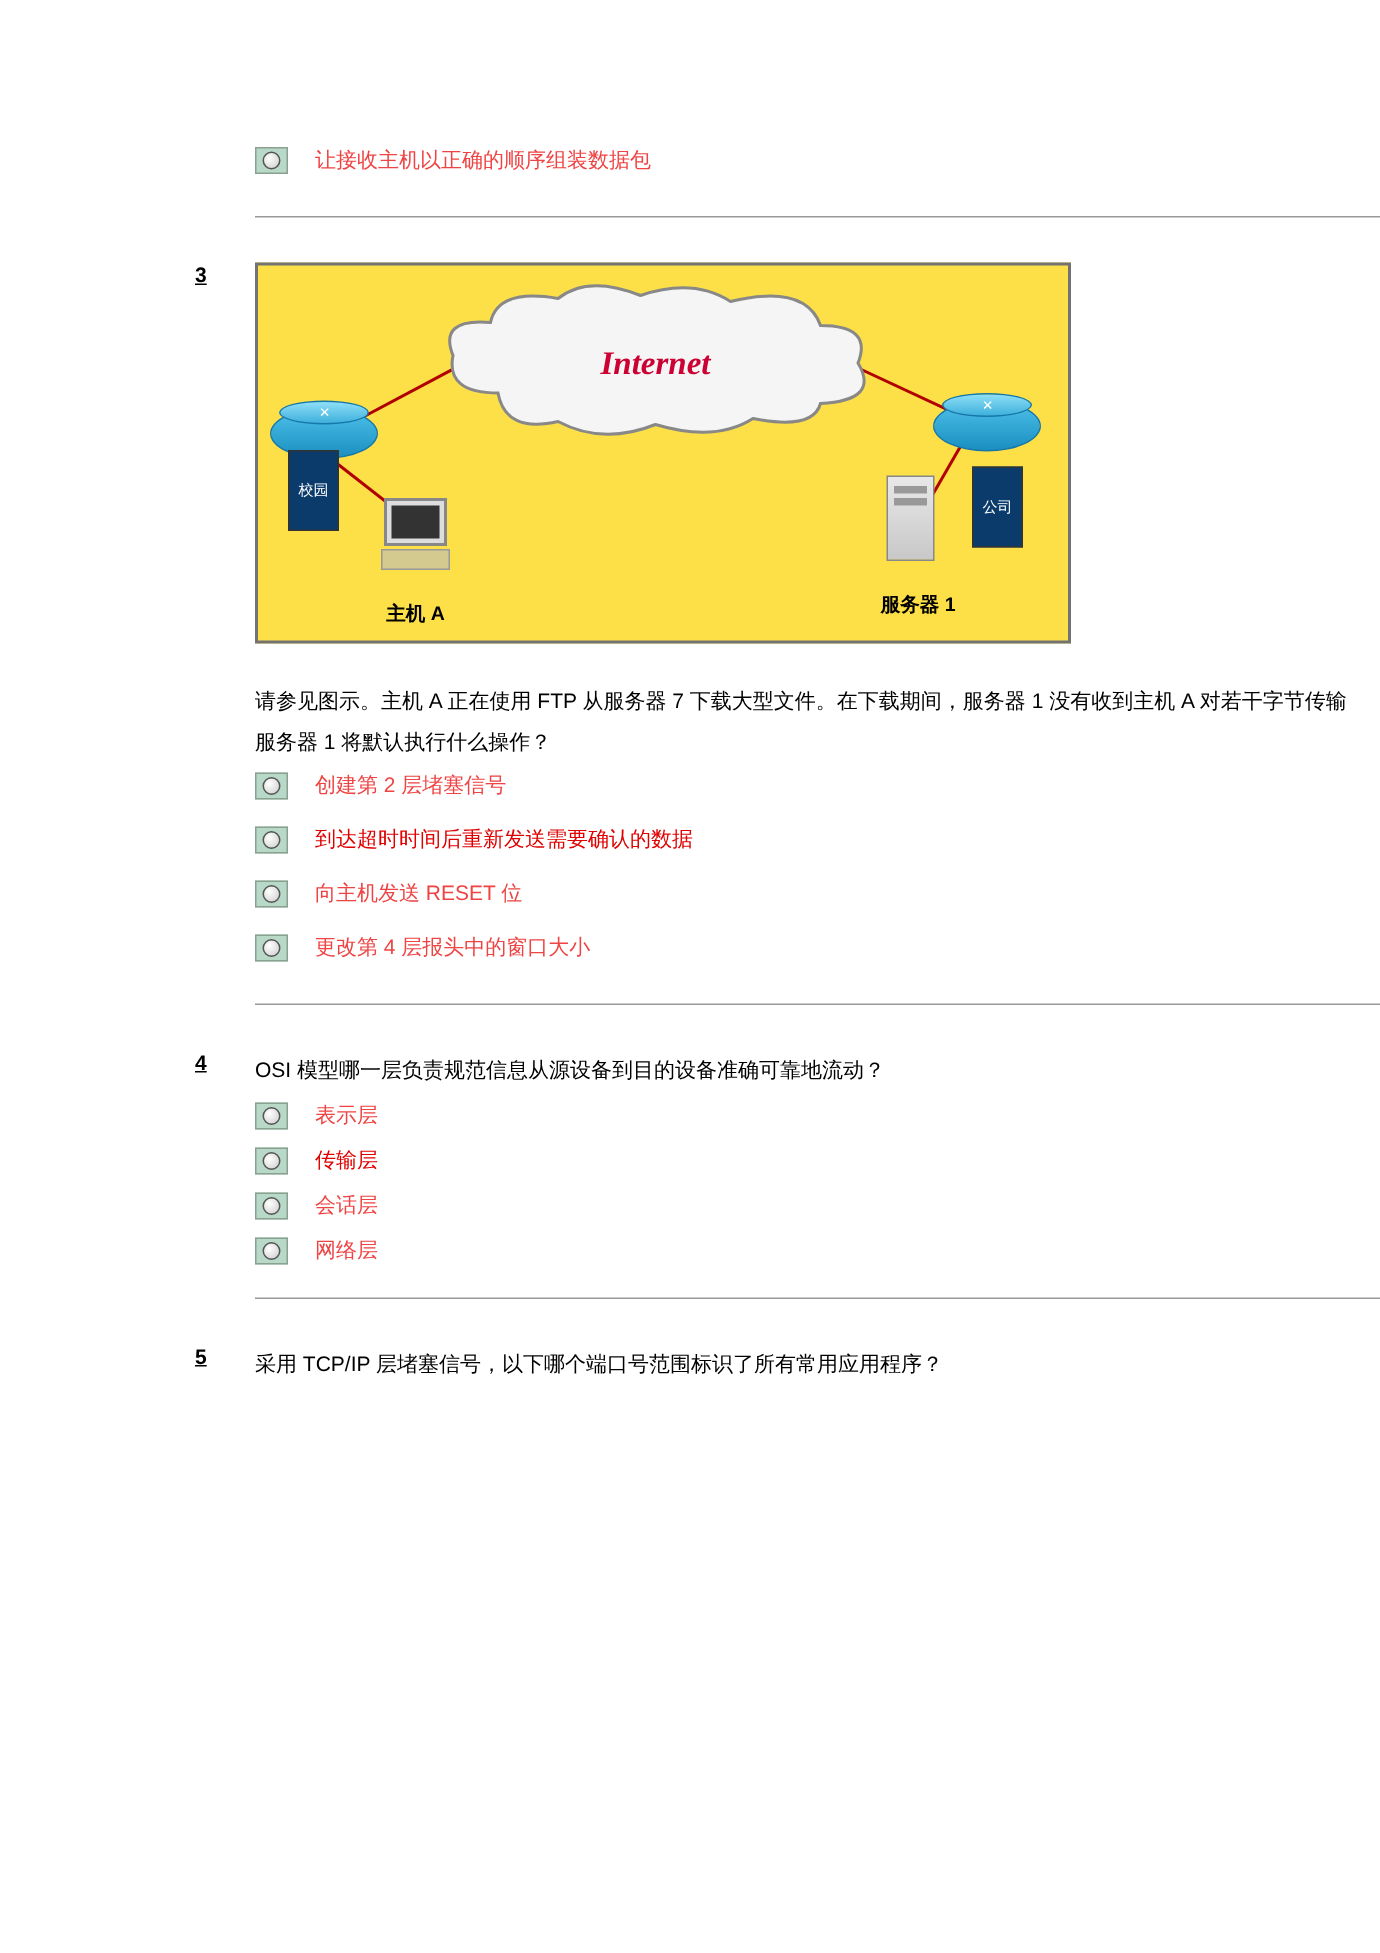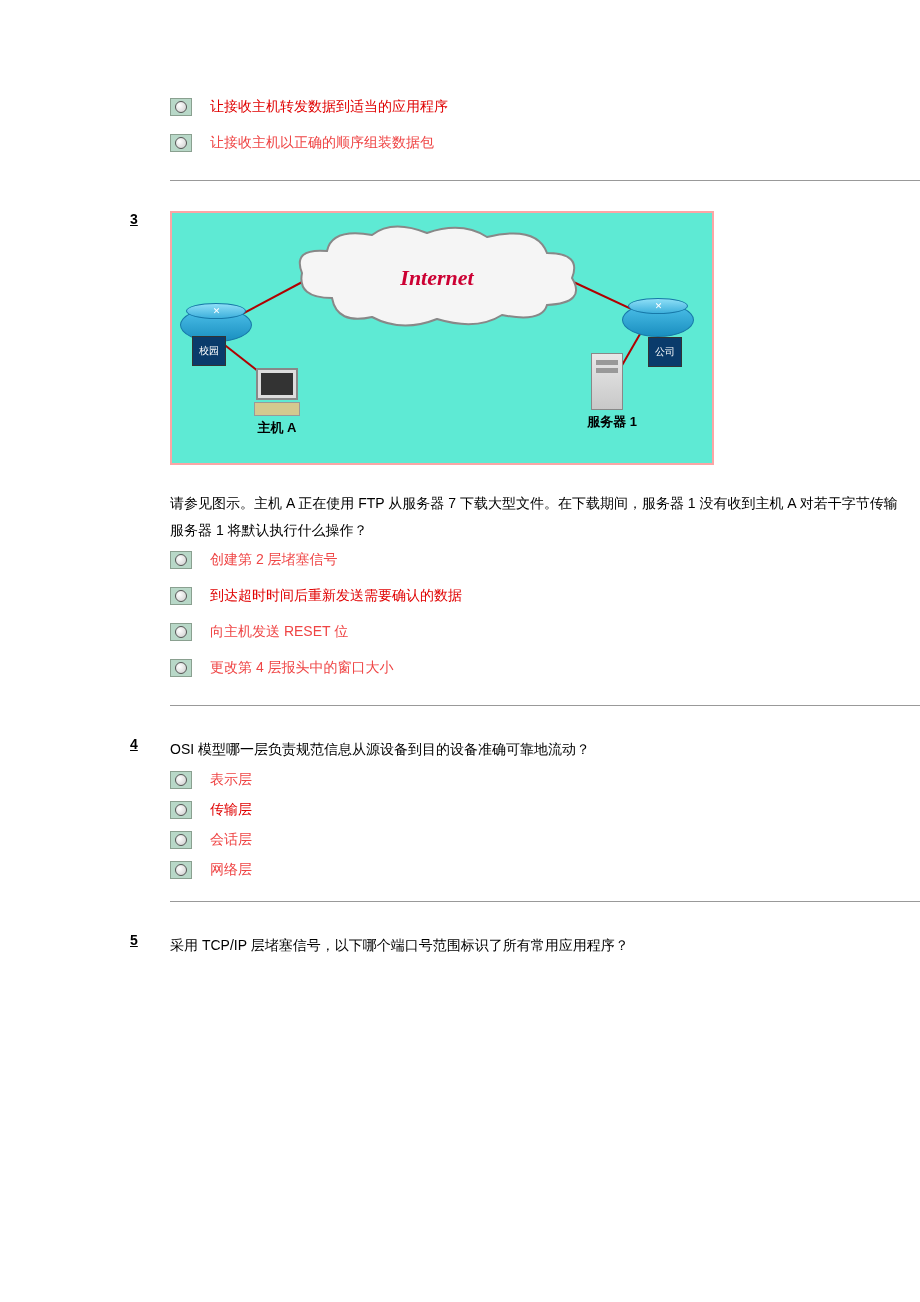--- a/index.html
+++ b/index.html
@@ -58,26 +58,26 @@
     border-radius: 50%;
     background: radial-gradient(circle at 35% 35%, #fff, #ccc);
   }
   .opt-text {
     color: #ef4444;
   }
   .opt-text.correct {
     color: #e00000;
   }
   .diagram {
-    border: 2px solid #fca5a5;
+    border: 2px solid #737373;
     width: 540px;
     height: 250px;
     margin: 0 0 25px 0;
     position: relative;
-    background: #5eead4;
+    background: #fde047;
     overflow: hidden;
   }
   .cloud {
     position: absolute;
     left: 115px;
     top: 10px;
     width: 300px;
     height: 110px;
   }
   .cloud svg { width: 100%; height: 100%; }
@@ -114,21 +114,21 @@
     transform: translateX(-50%);
     color: #fff;
     font-size: 9px;
     letter-spacing: -1px;
   }
   .router-label {
     position: absolute;
     background: #0a3b6b;
     color: #fff;
     font-size: 10px;
-    padding: 7px 6px;
+    padding: 19px 6px;
     border: 1px solid #333;
   }
   .host-a {
     position: absolute;
     left: 75px;
     top: 155px;
     width: 60px;
     text-align: center;
   }
   .host-a .monitor {
@@ -168,43 +168,39 @@
     content:"";
     position:absolute;
     left:4px; right:4px; height:5px;
     background:#999;
   }
   .server .tower::before { top: 6px; }
   .server .tower::after { top: 14px; }
   .dev-label {
     font-weight: bold;
     font-size: 13px;
-    margin-top: 3px;
+    margin-top: 20px;
   }
   .wire {
     position: absolute;
     border-top: 2px solid #b00000;
     transform-origin: left center;
   }
   .options-group {
     margin-left: 0;
   }
   .tight .option-row { margin: 6px 0 12px 0; }
 </style>
 </head>
 <body>
 
 <div class="page">
 
   <div class="question-block" style="border-bottom:1px solid #999;">
     <div class="options-group">
-      <div class="option-row">
-        <div class="radio-box"></div>
-        <span class="opt-text correct">让接收主机转发数据到适当的应用程序</span>
-      </div>
       <div class="option-row">
         <div class="radio-box"></div>
         <span class="opt-text">让接收主机以正确的顺序组装数据包</span>
       </div>
     </div>
   </div>
 
   <div class="question-block">
     <span class="q-num">3</span>
 
@@ -223,21 +219,21 @@
       </div>
 
       <div class="router" style="left:8px; top:95px;">
         <span class="arrows">✕</span>
       </div>
       <div class="router-label" style="left:20px; top:123px;">校园</div>
 
       <div class="router" style="right:18px; top:90px;">
         <span class="arrows">✕</span>
       </div>
-      <div class="router-label" style="right:30px; top:124px;">公司</div>
+      <div class="router-label" style="right:30px; top:134px;">公司</div>
 
       <div class="host-a">
         <div class="monitor"></div>
         <div class="base"></div>
         <div class="dev-label">主机 A</div>
       </div>
 
       <div class="server">
         <div class="tower"></div>
         <div class="dev-label">服务器 1</div>

